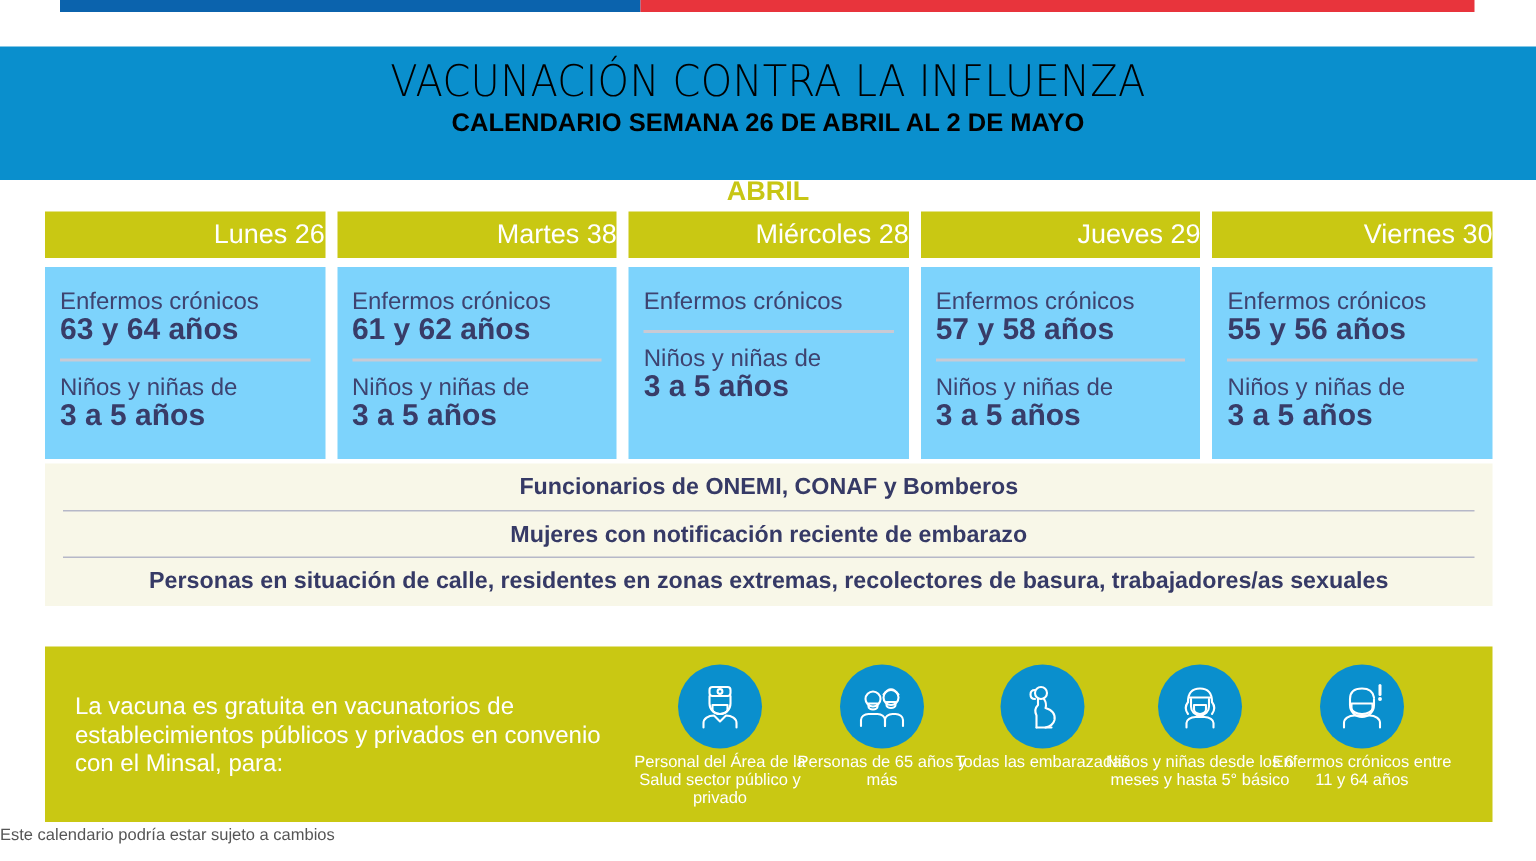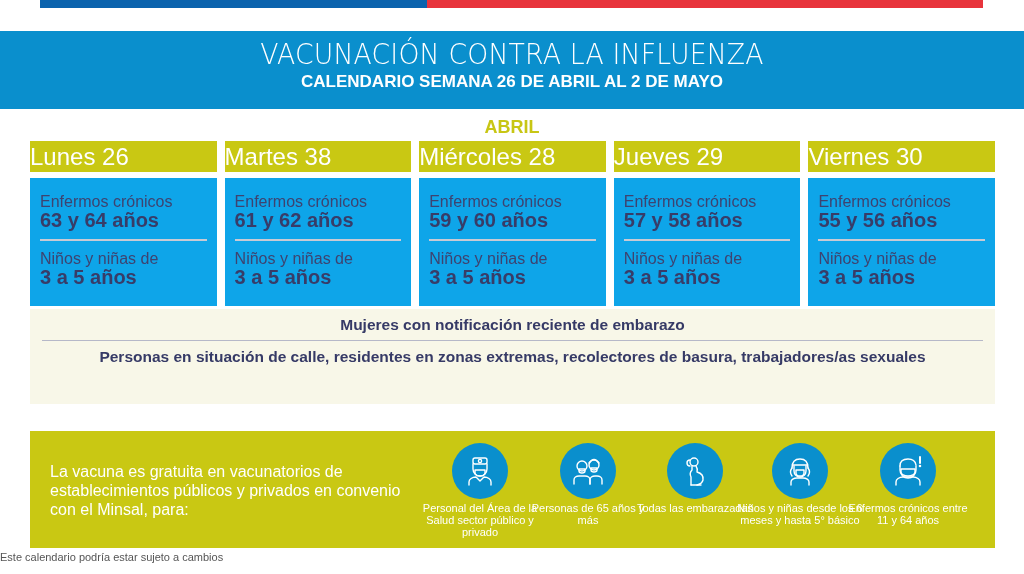--- a/index.html
+++ b/index.html
@@ -3,30 +3,30 @@
 <meta charset="utf-8">
 <style>
   * { box-sizing: border-box; margin: 0; padding: 0; }
   html, body { width: 1024px; height: 574px; background: #ffffff; overflow: hidden; }
   body { position: relative; font-family: "Liberation Sans", "DejaVu Sans", sans-serif; color: #3b3f6b; }
 
   .flag-bar { position: absolute; top: 0; left: 40px; width: 943px; height: 8px; display: flex; }
   .flag-bar .blue { flex: 0 0 387px; background: #0b63ad; }
   .flag-bar .red { flex: 1; background: #e8343c; }
 
-  .banner { position: absolute; top: 31px; left: 0; width: 1024px; height: 78px; background: #0a8fcd; text-align: center; color: #ffffff; }
+  .banner { position: absolute; top: 31px; left: 0; width: 1024px; height: 89px; background: #0a8fcd; text-align: center; color: #000000; }
   .banner .title { display: block; font-size: 29px; font-weight: 300; letter-spacing: 0.2px; line-height: 32px; margin-top: 7px; font-family: "DejaVu Sans", sans-serif; font-stretch: condensed; transform: scaleX(0.92); }
   .banner .subtitle { display: block; font-size: 17px; font-weight: 700; line-height: 22px; margin-top: 1px; font-family: "Liberation Sans", sans-serif; }
 
   .month { position: absolute; top: 117px; left: 0; width: 1024px; text-align: center; font-size: 18px; font-weight: 700; color: #c8c614; }
 
   .days { position: absolute; top: 141px; left: 30px; width: 965px; display: flex; gap: 8px; }
   .day { flex: 1; display: flex; flex-direction: column; }
-  .day-head { height: 31px; background: #c9c813; color: #ffffff; text-align: left; font-size: 24px; line-height: 31px; }
-  .day-body { margin-top: 6px; height: 128px; background: #0ea5e9; padding: 14px 10px 0 10px; }
+  .day-head { height: 31px; background: #c9c813; color: #ffffff; text-align: right; font-size: 18px; line-height: 31px; }
+  .day-body { margin-top: 6px; height: 128px; background: #7dd3fc; padding: 14px 10px 0 10px; }
   .grp-label { font-size: 16px; line-height: 19px; color: #3e4370; }
   .grp-value { font-size: 20px; font-weight: 700; line-height: 19px; color: #383c68; }
   .sep { height: 2px; background: #c9cad4; margin: 9px 0 8px 0; }
 
   .groups { position: absolute; top: 309px; left: 30px; width: 965px; height: 95px; background: #f8f7e8; padding: 0 12px; }
   .group-row { height: 31px; line-height: 31px; text-align: center; font-size: 15.5px; font-weight: 700; color: #363a66; }
   .group-row + .group-row { border-top: 1.5px solid #b6b8c8; }
 
   .free-box { position: absolute; top: 431px; left: 30px; width: 965px; height: 117px; background: #c9c813; }
   .free-text { position: absolute; top: 31px; left: 20px; width: 360px; font-size: 16px; line-height: 19px; color: #ffffff; }
@@ -73,21 +73,20 @@
       <div class="grp-value">61 y 62 años</div>
       <div class="sep"></div>
       <div class="grp-label">Niños y niñas de</div>
       <div class="grp-value">3 a 5 años</div>
     </div>
   </div>
   <div class="day">
     <div class="day-head">Miércoles 28</div>
     <div class="day-body">
       <div class="grp-label">Enfermos crónicos</div>
-      <div class="grp-value">59 y 60 años</div>
       <div class="sep"></div>
       <div class="grp-label">Niños y niñas de</div>
       <div class="grp-value">3 a 5 años</div>
     </div>
   </div>
   <div class="day">
     <div class="day-head">Jueves 29</div>
     <div class="day-body">
       <div class="grp-label">Enfermos crónicos</div>
       <div class="grp-value">57 y 58 años</div>
@@ -102,20 +101,21 @@
       <div class="grp-label">Enfermos crónicos</div>
       <div class="grp-value">55 y 56 años</div>
       <div class="sep"></div>
       <div class="grp-label">Niños y niñas de</div>
       <div class="grp-value">3 a 5 años</div>
     </div>
   </div>
 </div>
 
 <div class="groups">
+  <div class="group-row">Funcionarios de ONEMI, CONAF y Bomberos</div>
   <div class="group-row">Mujeres con notificación reciente de embarazo</div>
   <div class="group-row">Personas en situación de calle, residentes en zonas extremas, recolectores de basura, trabajadores/as sexuales</div>
 </div>
 
 <div class="free-box">
   <div class="free-text"><b>La vacuna es gratuita</b><span> en vacunatorios de establecimientos públicos y privados en convenio con el Minsal, para:</span></div>
 
   <div class="targets">
     <div class="target" style="left:0px;">
       <div class="circle">

